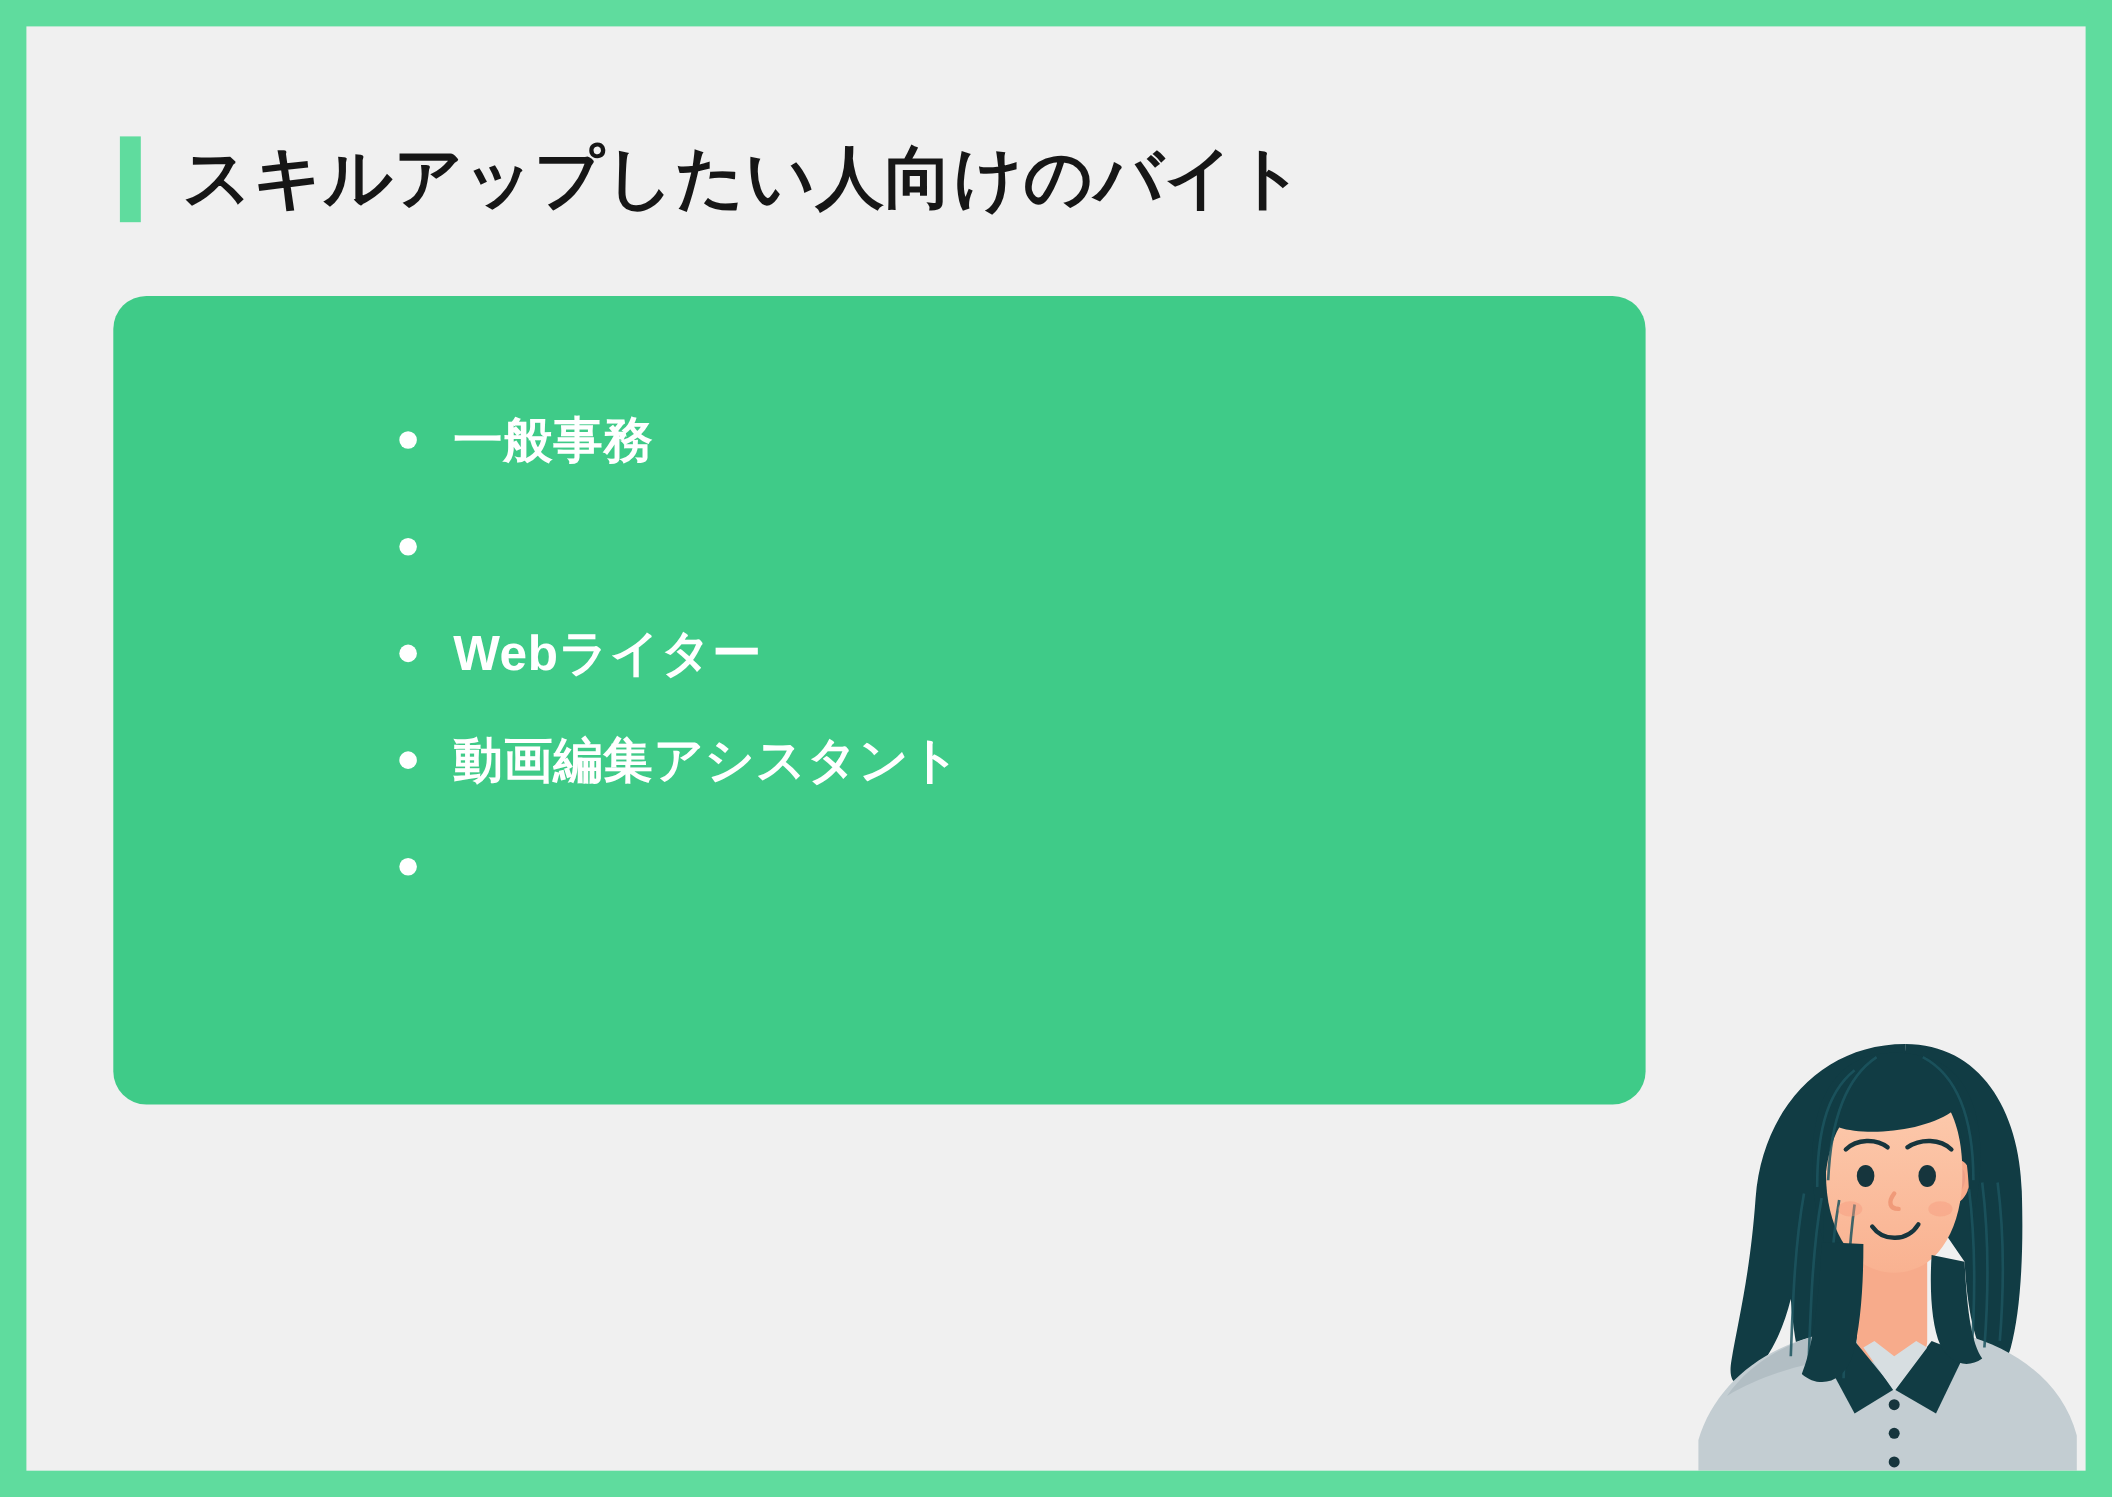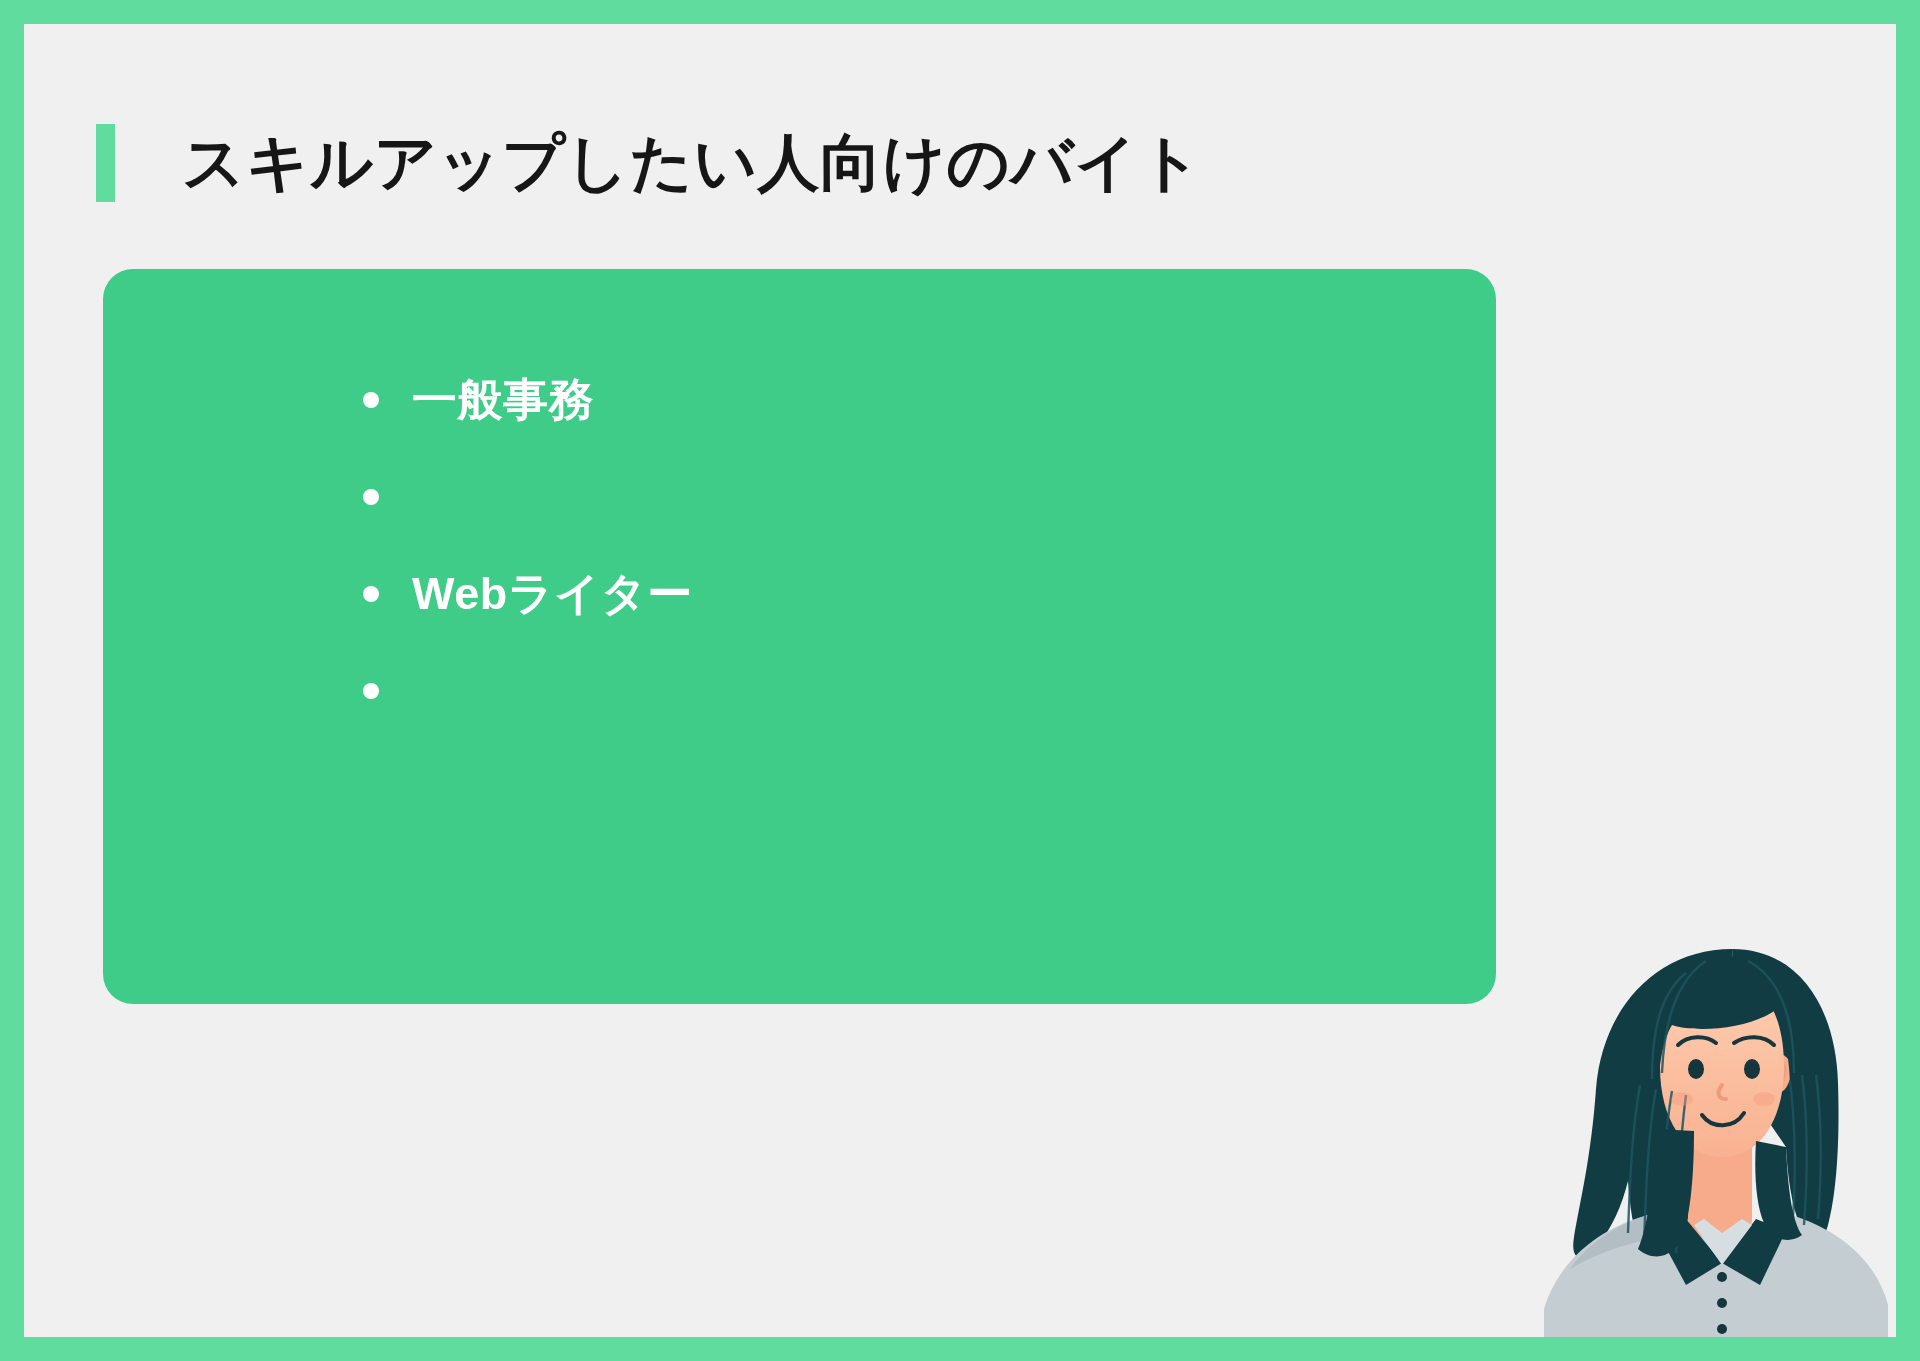--- a/index.html
+++ b/index.html
@@ -30,26 +30,25 @@
     z-index: 40;
   }
   .frame-top    { left: 0;   top: 0;     width: 1920px; height: 24px; }
   .frame-bottom { left: 0;   bottom: 0;  width: 1920px; height: 24px; }
   .frame-left   { left: 0;   top: 0;     width: 24px;   height: 1361px; }
   .frame-right  { right: 0;  top: 0;     width: 24px;   height: 1361px; }
 
   
   .title-row {
     position: absolute;
-    left: 96px;
+    left: 109px;
     top: 90px;
     display: flex;
     align-items: center;
     z-index: 20;
-    gap: 29px;
   }
   .title-accent {
     width: 19px;
     height: 78px;
     background: #5fdc9e;
     flex: none;
   }
   .title-text {
     margin-left: 38px;
     font-size: 62px;
@@ -134,20 +133,24 @@
       <li class="bullet-item">
         <span class="bullet-dot"></span>
         <span class="bullet-label">一般事務</span>
       </li>
       <li class="bullet-item">
         <span class="bullet-dot"></span>
       </li>
       <li class="bullet-item">
         <span class="bullet-dot"></span>
         <span class="bullet-label">Webライター</span>
+      </li>
+      <li class="bullet-item">
+        <span class="bullet-dot"></span>
+        <span class="bullet-label">動画編集アシスタント</span>
       </li>
       <li class="bullet-item">
         <span class="bullet-dot"></span>
       </li>
     </ul>
   </div>
 
   <div class="illustration">
     <svg viewBox="0 0 360 404" xmlns="http://www.w3.org/2000/svg">
       <defs>

